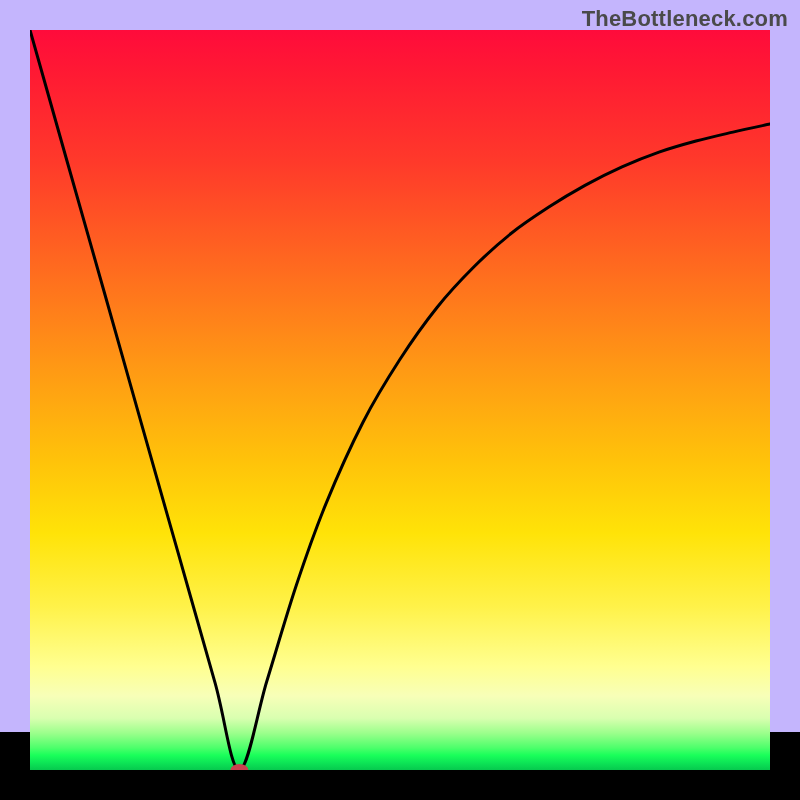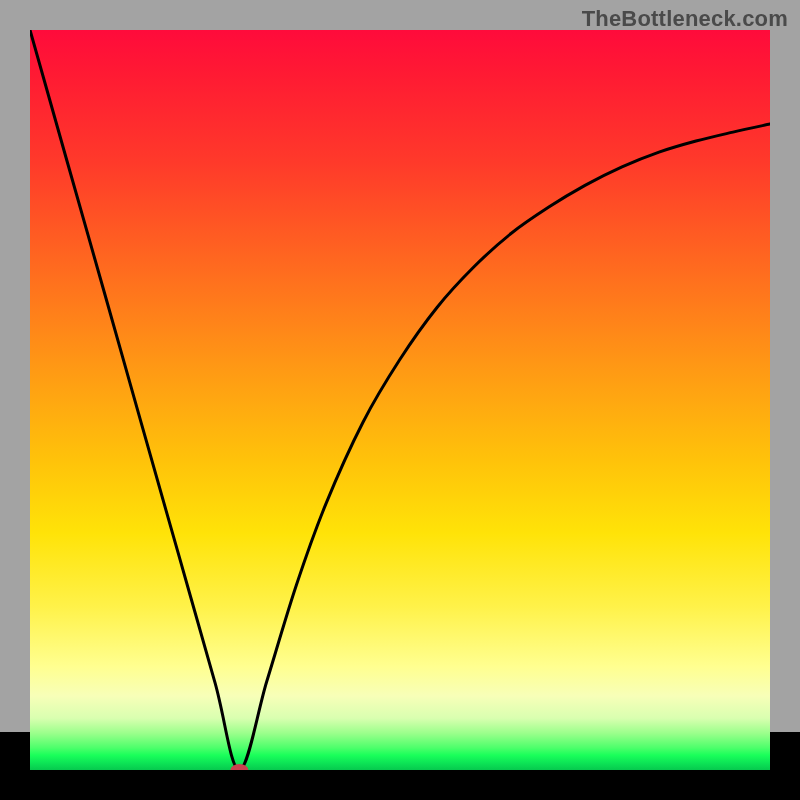--- a/index.html
+++ b/index.html
@@ -8,21 +8,21 @@
     width: 800px;
     height: 800px;
     background: #000;
     font-family: Arial, Helvetica, sans-serif;
     overflow: hidden;
   }
   .frame {
     position: relative;
     width: 800px;
     height: 732px;
-    background: #a3a3a3;
+    background: #c4b5fd;
   }
   .plot {
     position: absolute;
     left: 30px;
     top: 30px;
     width: 740px;
     height: 740px;
     
     background: linear-gradient(
       to bottom,

